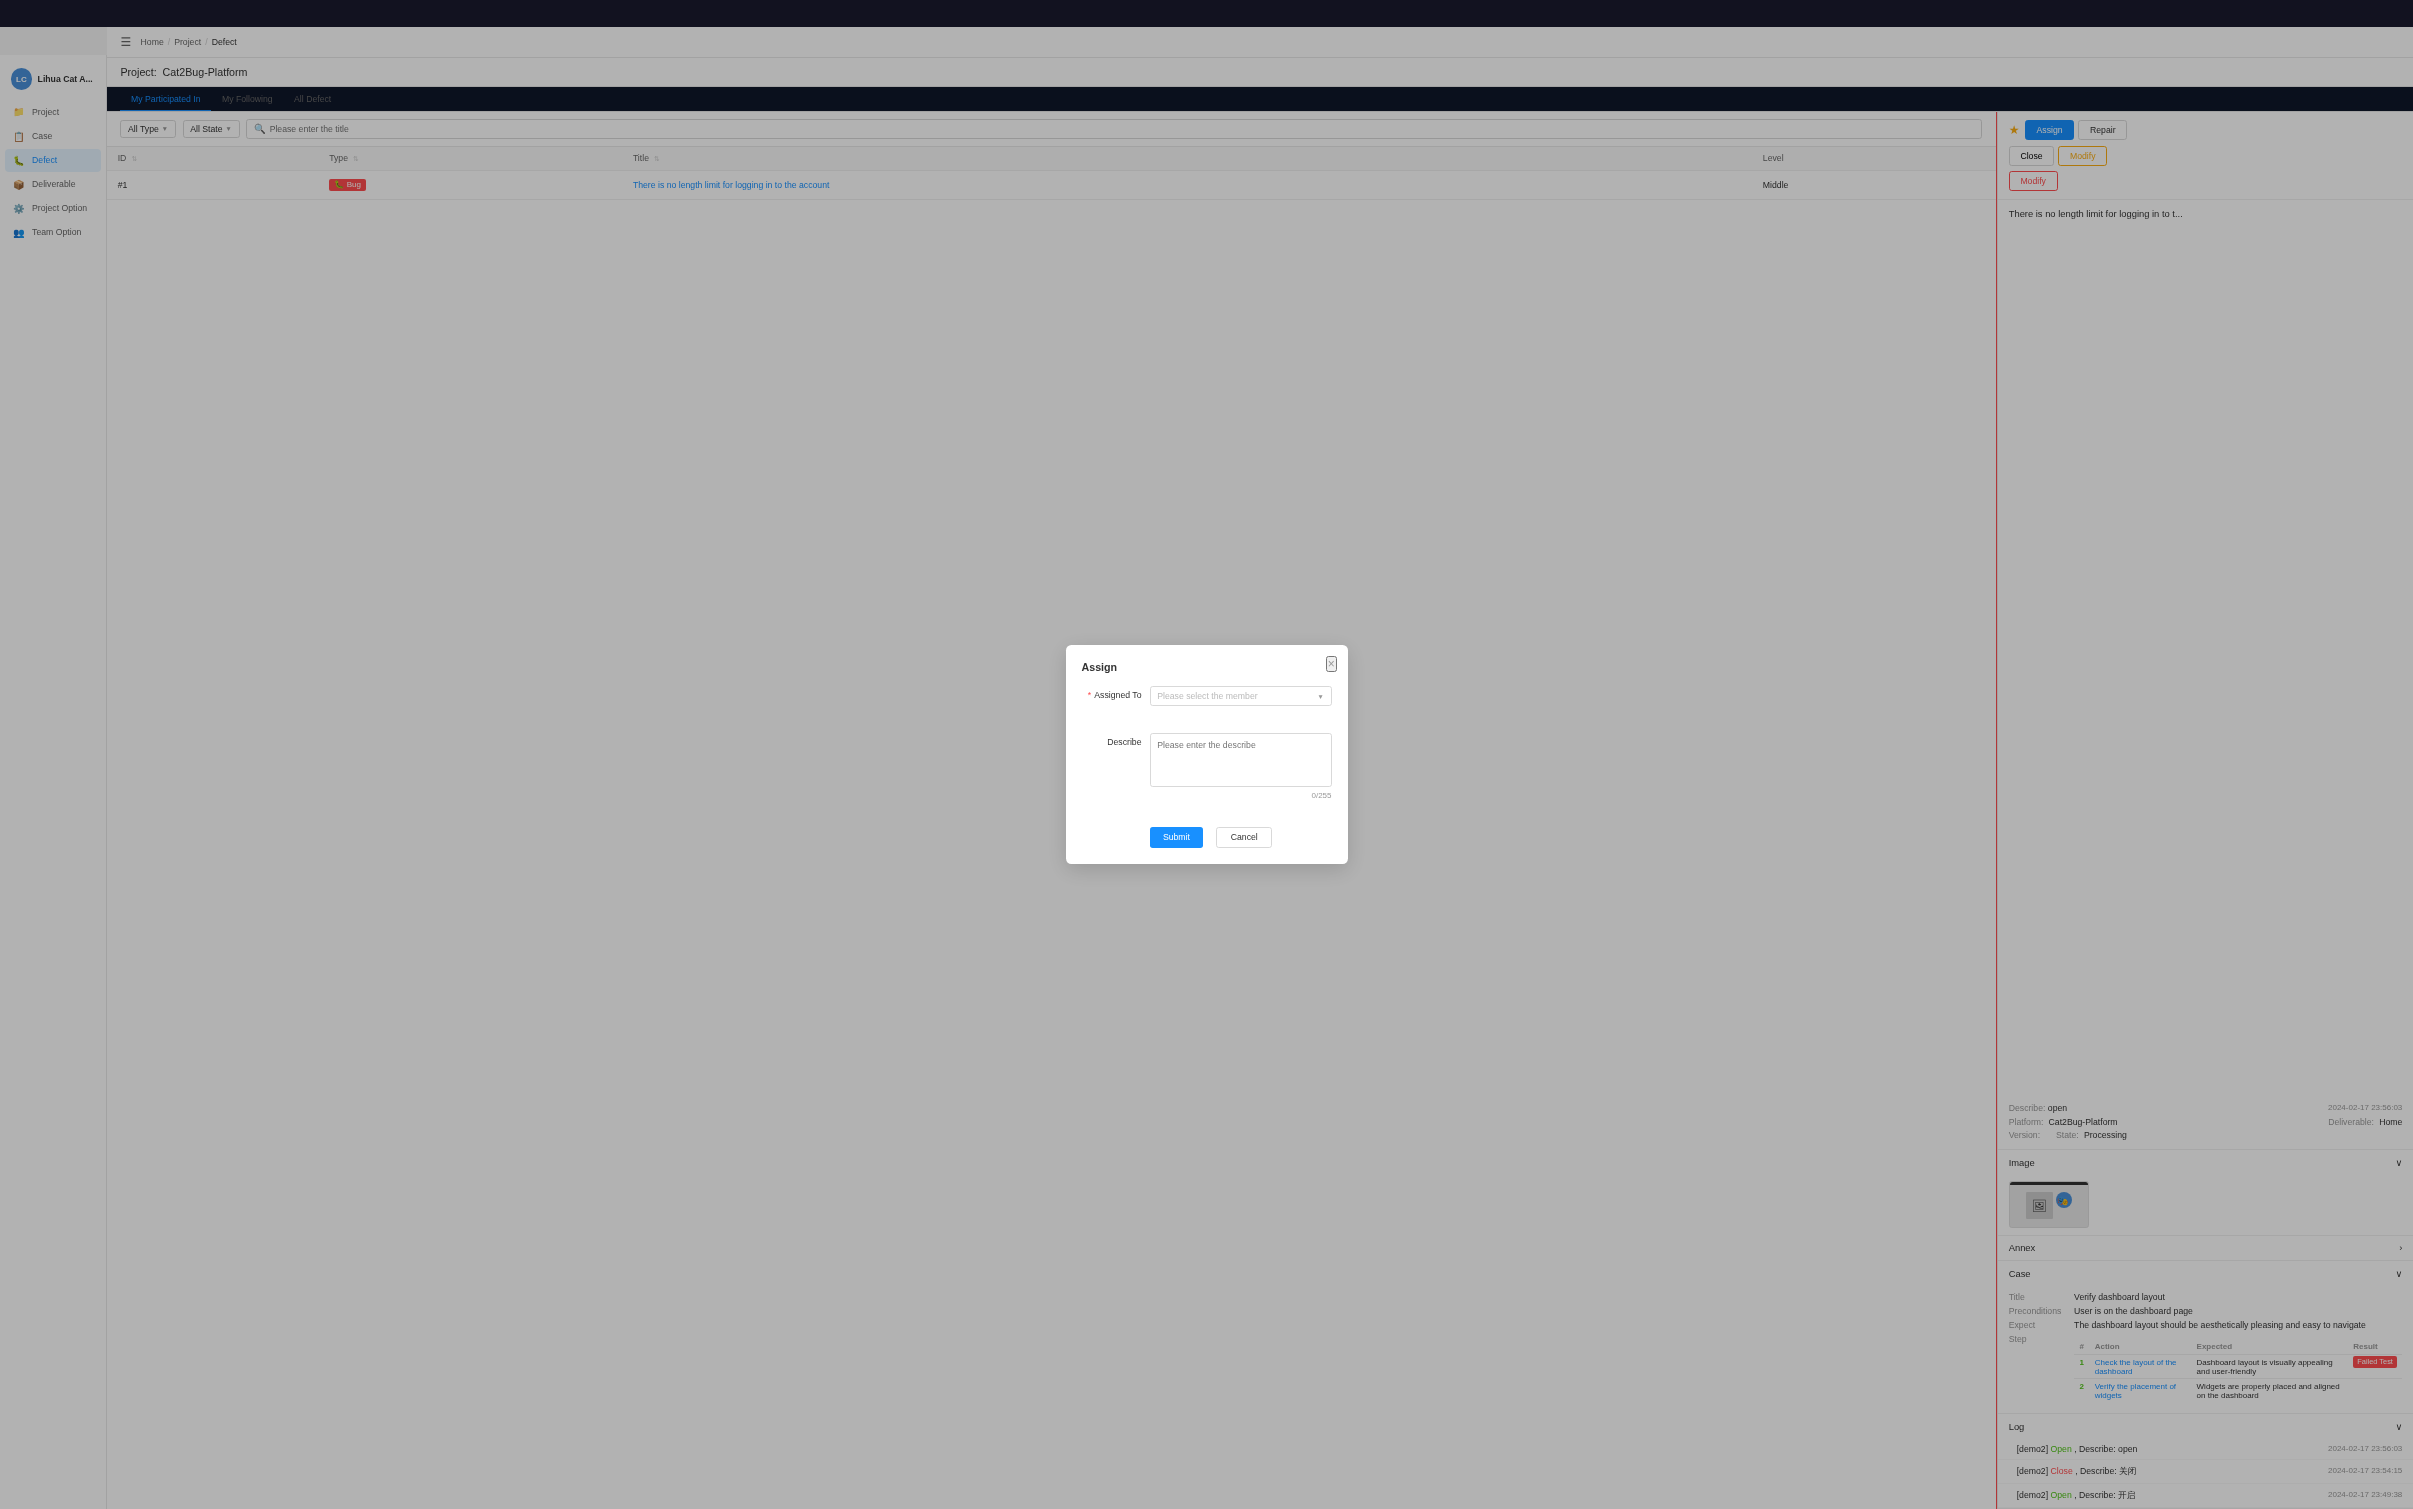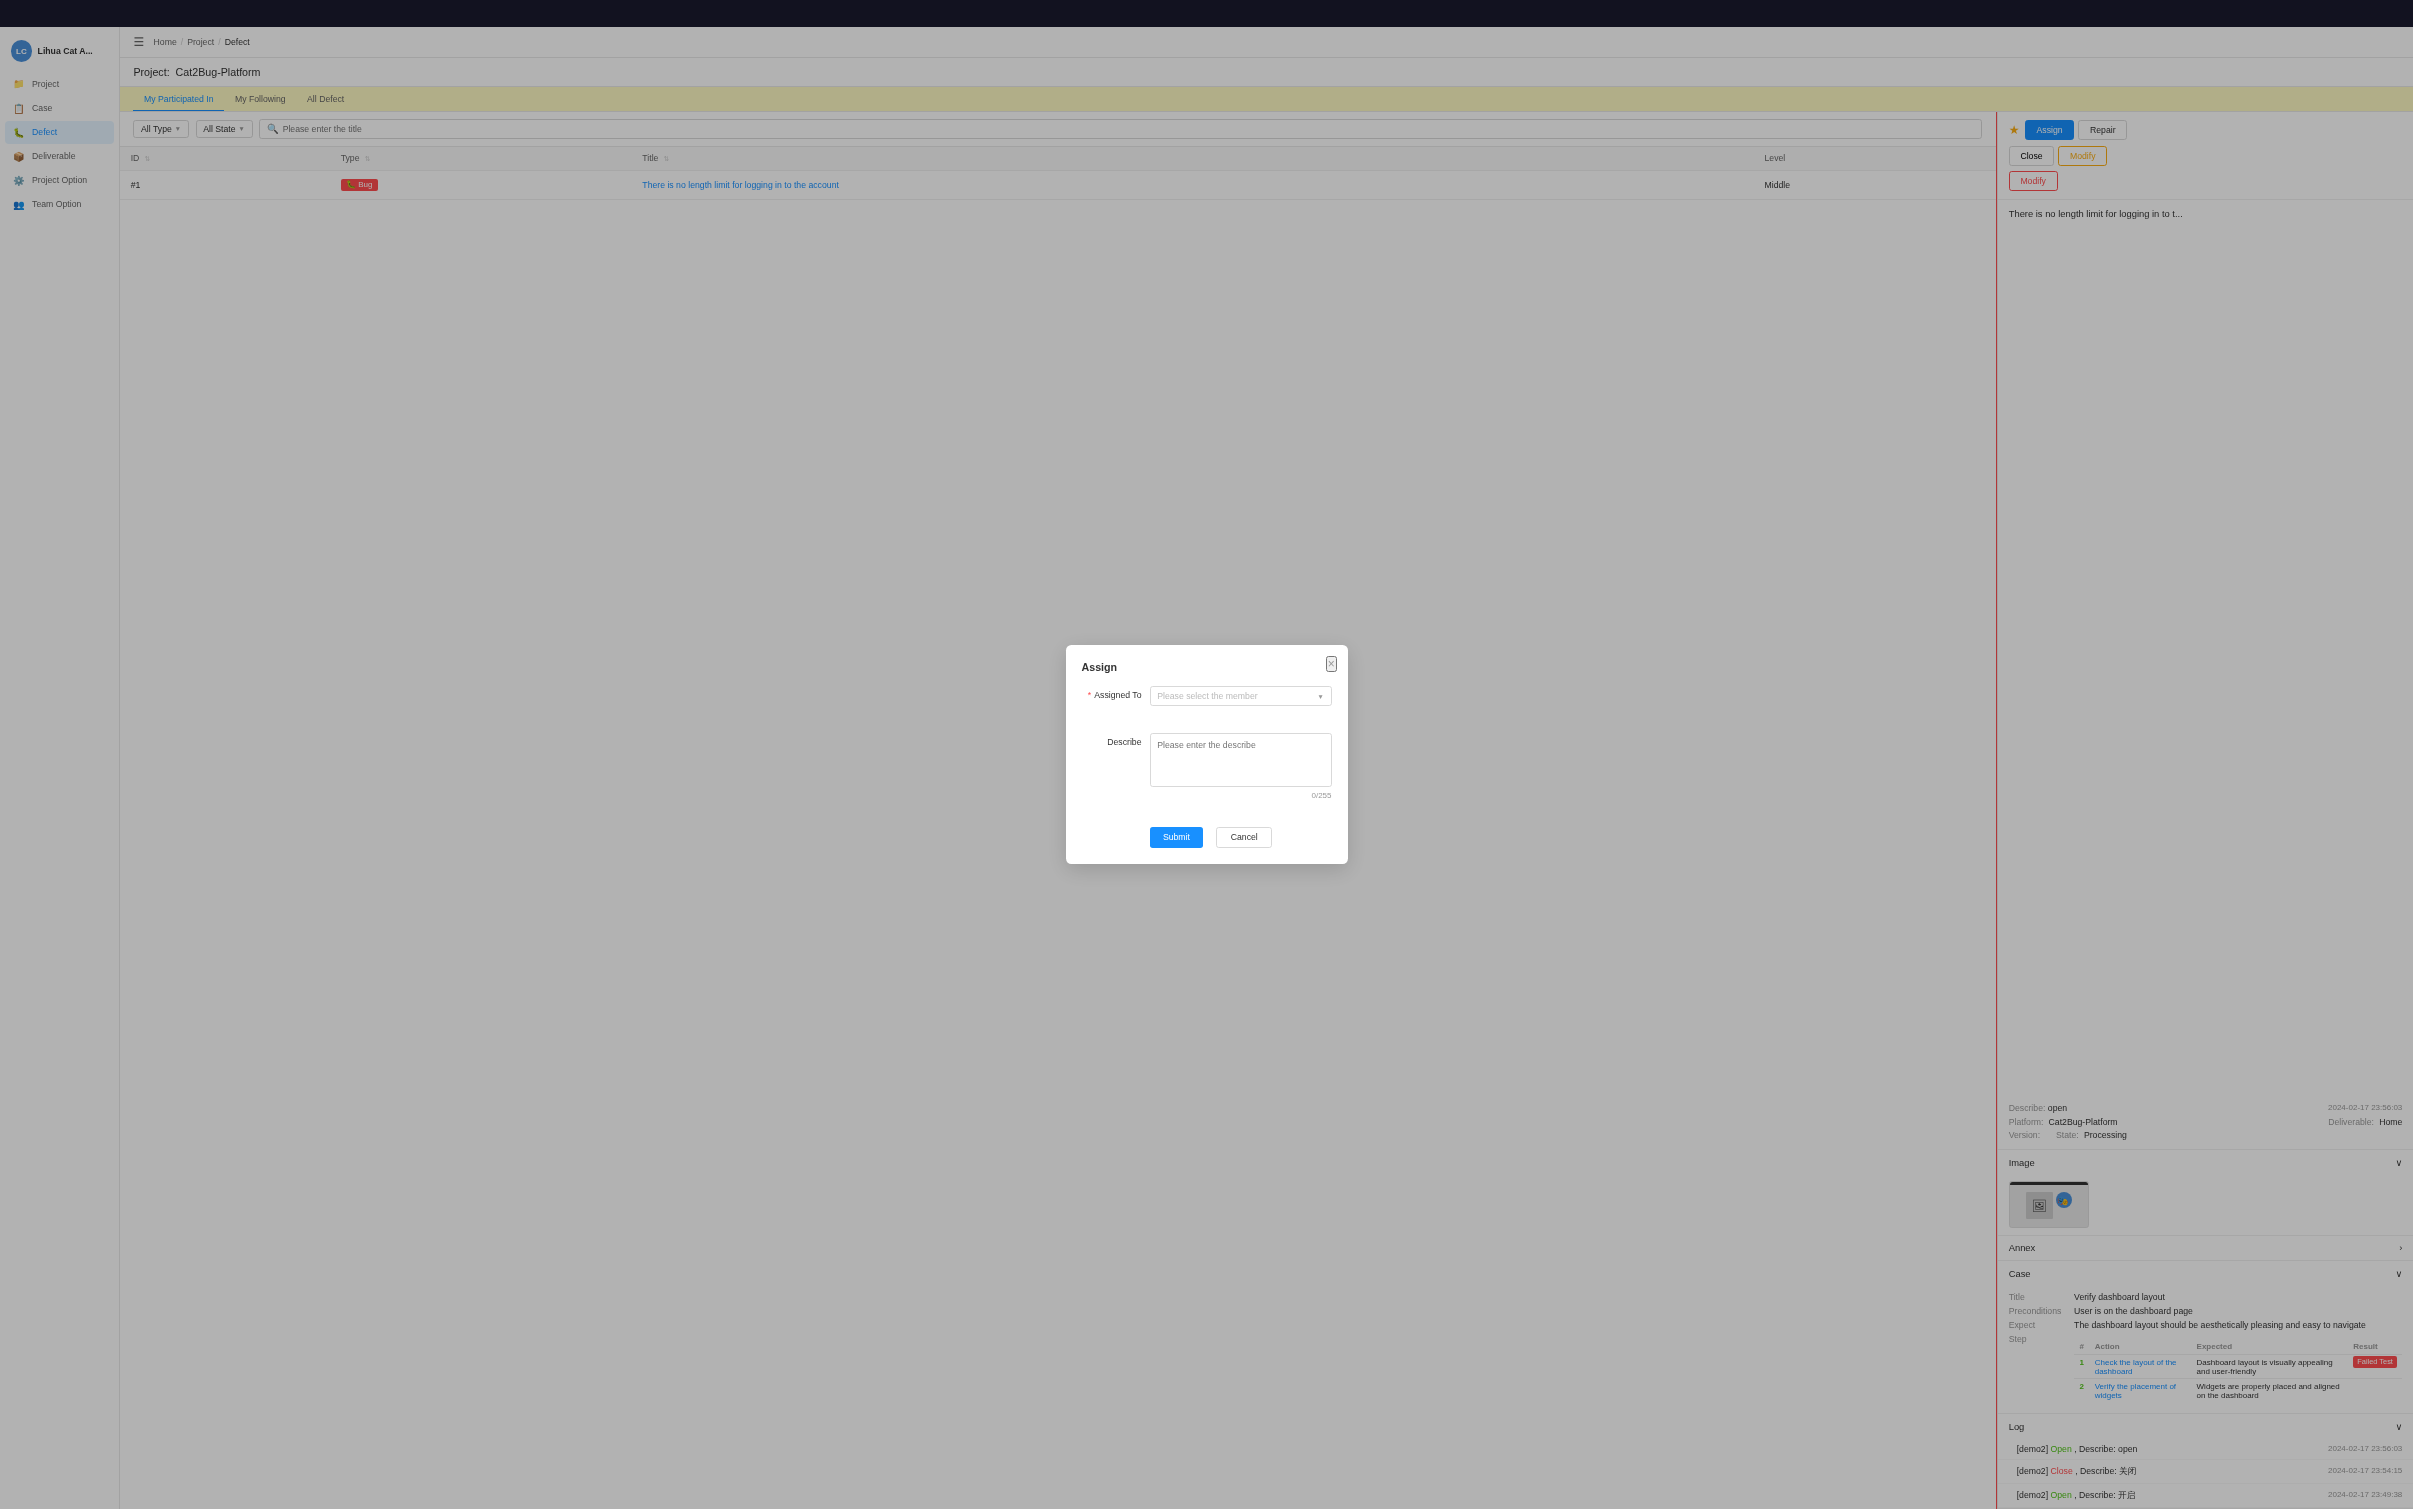--- a/index.html
+++ b/index.html
@@ -4,21 +4,21 @@
   <style>
     * { box-sizing: border-box; margin: 0; padding: 0; }
     body { font-family: -apple-system, BlinkMacSystemFont, 'Segoe UI', sans-serif; background: #1a1a2e; color: #333; font-size: 9.4px; }
 
     .app-wrapper { display: flex; flex-direction: column; height: 100vh; }
     .top-bar { background: #1a1a2e; height: 27px; flex-shrink: 0; }
 
     .main-layout { display: flex; flex: 1; background: #f5f5f5; overflow: hidden; }
 
     
-    .sidebar { width: 120px; background: #fff; border-right: 0.7px solid #e8e8e8; display: flex; flex-direction: column; padding: 8px 0; flex-shrink: 0; }
+    .sidebar { width: 107px; background: #fff; border-right: 0.7px solid #e8e8e8; display: flex; flex-direction: column; padding: 8px 0; flex-shrink: 0; margin-top: 28px; }
     .sidebar-logo { display: flex; align-items: center; padding: 5.4px 10.7px 10.7px; gap: 5.4px; }
     .sidebar-avatar { width: 21.5px; height: 21.5px; background: #4a90d9; border-radius: 50%; display: flex; align-items: center; justify-content: center; color: #fff; font-size: 8px; font-weight: bold; }
     .sidebar-title { font-size: 8.7px; font-weight: 600; color: #333; }
     .sidebar-nav { display: flex; flex-direction: column; gap: 1.3px; padding: 0 5.4px; }
     .sidebar-item { display: flex; align-items: center; gap: 6.7px; padding: 5.4px 8px; border-radius: 4px; cursor: pointer; color: #666; font-size: 8.7px; }
     .sidebar-item.active { color: #1890ff; background: #e6f4ff; }
     .sidebar-icon { width: 12px; height: 12px; display: flex; align-items: center; justify-content: center; font-size: 9.4px; }
 
     
     .main-content { flex: 1; display: flex; flex-direction: column; overflow: hidden; background: #f5f5f5; }
@@ -35,21 +35,21 @@
     .btn-default { background: #fff; color: #333; }
     .btn-danger { background: #fff; color: #ff4d4f; border-color: #ff4d4f; }
     .btn-warn { background: #fff; color: #faad14; border-color: #faad14; }
 
     
     .project-header { background: #fff; padding: 8px 13.4px; border-bottom: 0.7px solid #e8e8e8; }
     .project-title { font-size: 10.7px; font-weight: 600; color: #333; }
     .project-title span { font-weight: 400; }
 
     
-    .tabs-bar { background: #fef9c3; padding: 0 13.4px; border-bottom: 0.7px solid #e8e8e8; display: flex; gap: 0; }
+    .tabs-bar { background: #0f172a; padding: 0 13.4px; border-bottom: 0.7px solid #e8e8e8; display: flex; gap: 0; }
     .tab { padding: 6.7px 10.7px; cursor: pointer; font-size: 8.7px; color: #666; border-bottom: 1.3px solid transparent; }
     .tab.active { color: #1890ff; border-bottom-color: #1890ff; font-weight: 500; }
 
     
     .filters-bar { background: #fff; padding: 6.7px 13.4px; display: flex; align-items: center; gap: 6.7px; border-bottom: 0.7px solid #e8e8e8; }
     .filter-select { display: flex; align-items: center; gap: 2.7px; padding: 3.4px 6.7px; border: 0.7px solid #d9d9d9; border-radius: 2.7px; background: #fff; cursor: pointer; font-size: 8.7px; color: #333; }
     .filter-select .arrow { font-size: 6.7px; color: #999; }
     .search-input { display: flex; align-items: center; gap: 4px; padding: 3.4px 6.7px; border: 0.7px solid #d9d9d9; border-radius: 2.7px; background: #fff; flex: 1; }
     .search-input input { border: none; outline: none; font-size: 8.7px; color: #999; background: transparent; width: 100%; }
 

